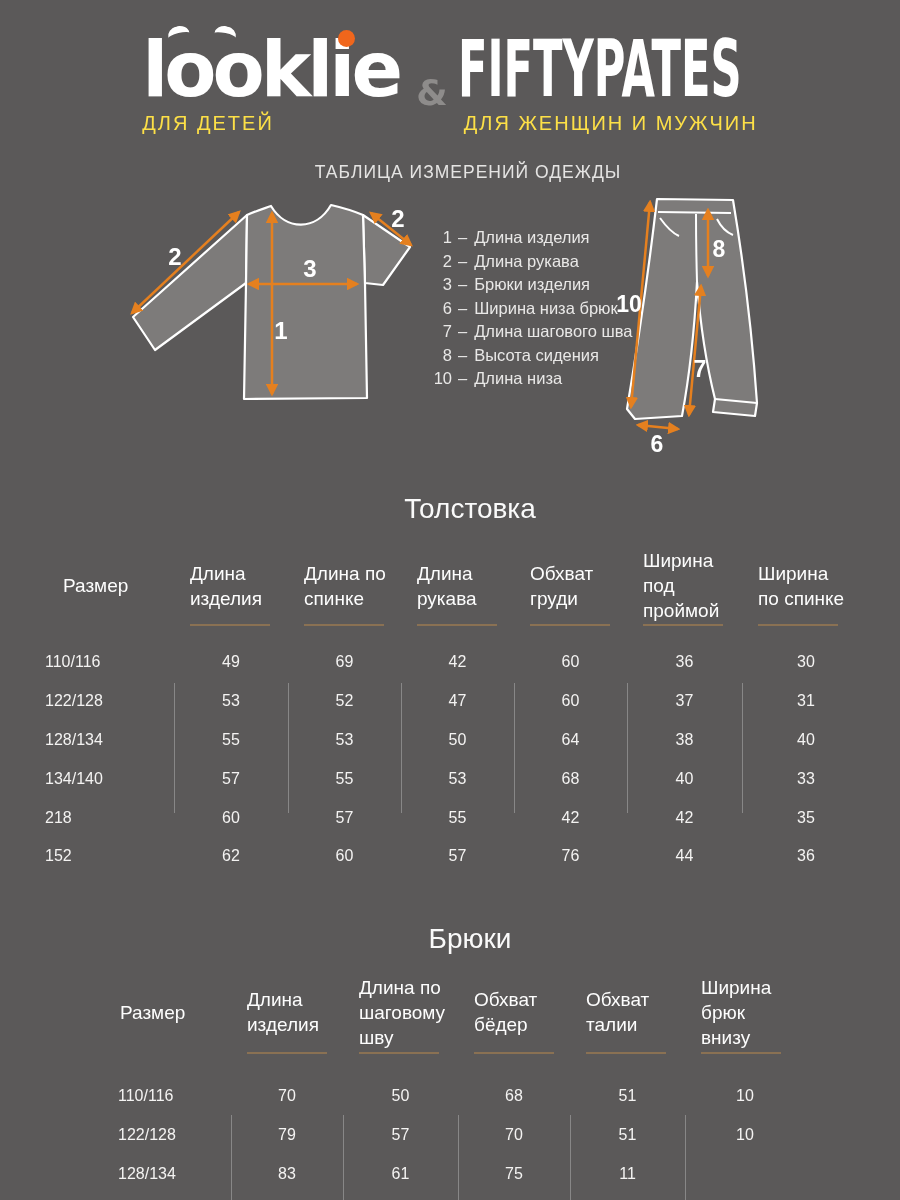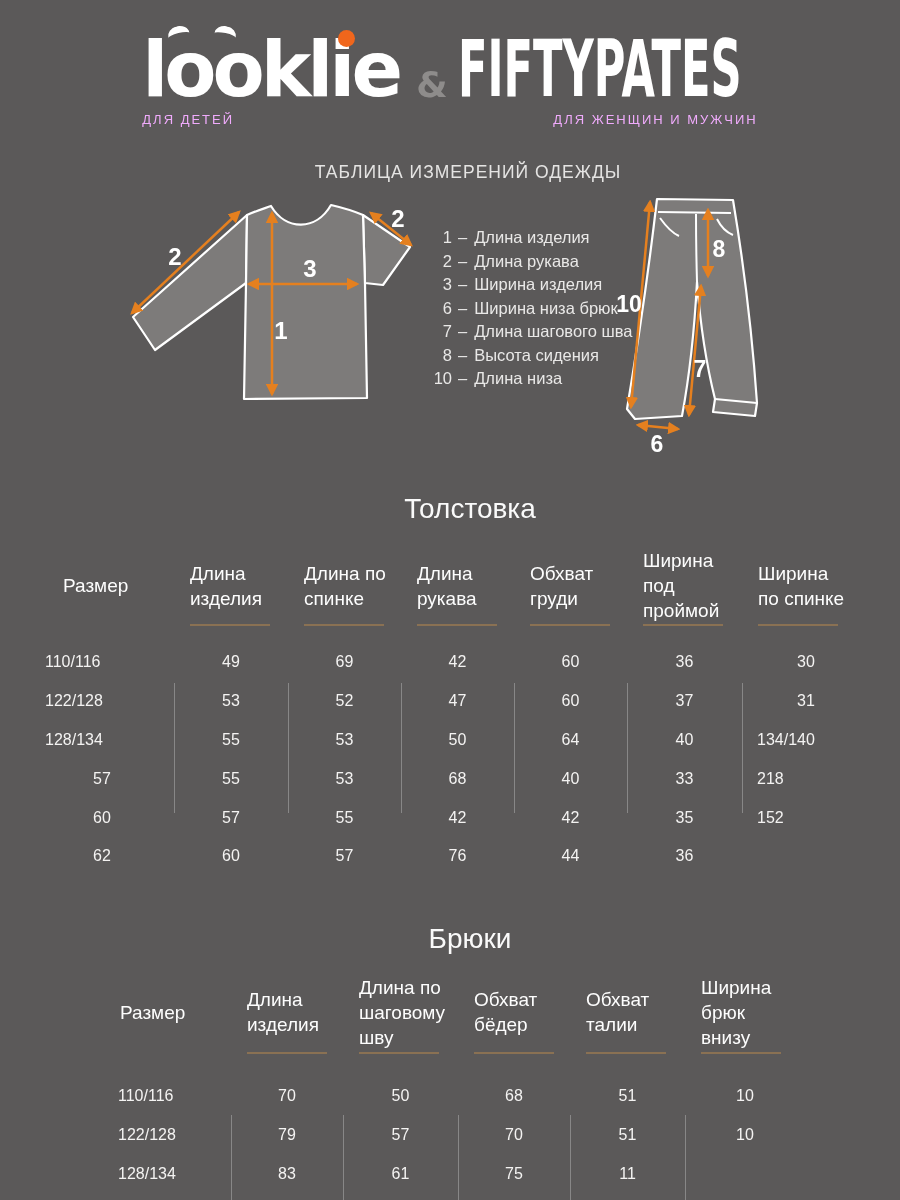--- a/index.html
+++ b/index.html
@@ -25,21 +25,21 @@
     font-family:"DejaVu Sans",sans-serif;font-weight:bold;color:#8e8c8b;
     font-size:36px;line-height:36px;margin:0 10px 24px 12px;
   }
   .brand2wrap{width:300px;}
   .brand2{
     display:inline-block;font-family:"DejaVu Sans",sans-serif;font-weight:bold;color:#ffffff;
     font-size:60px;line-height:60px;letter-spacing:0px;white-space:nowrap;
     transform:scale(0.72,1.30);transform-origin:left bottom;
   }
   .tagline{
-    margin-top:4px;font-size:13px;letter-spacing:2px;color:#f0abfc;white-space:nowrap;
+    margin-top:4px;font-size:20px;letter-spacing:2px;color:#fde047;white-space:nowrap;
   }
   .tagline.right{text-align:right;width:300px;}
   .brand-col.left{width:262px;}
   
   .diagram-title{
     position:absolute;top:162px;left:0;width:936px;text-align:center;
     font-size:17.5px;letter-spacing:1px;color:#e5e4e3;
   }
   .shirt-svg{position:absolute;left:120px;top:187px;}
   .pants-svg{position:absolute;left:600px;top:187px;}
@@ -152,21 +152,21 @@
       <div class="llabel">Длина изделия</div>
     </div>
     <div class="legend-item">
       <div class="lnum">2</div>
       <div class="lsep">–</div>
       <div class="llabel">Длина рукава</div>
     </div>
     <div class="legend-item">
       <div class="lnum">3</div>
       <div class="lsep">–</div>
-      <div class="llabel">Ширина изделия</div>
+      <div class="llabel">Брюки изделия</div>
     </div>
     <div class="legend-item">
       <div class="lnum">6</div>
       <div class="lsep">–</div>
       <div class="llabel">Ширина низа брюк</div>
     </div>
     <div class="legend-item">
       <div class="lnum">7</div>
       <div class="lsep">–</div>
       <div class="llabel">Длина шагового шва</div>
@@ -234,20 +234,21 @@
       <div class="vcell">52</div>
       <div class="vcell">47</div>
       <div class="vcell">60</div>
       <div class="vcell">37</div>
       <div class="vcell">31</div>
       <div class="vcell scell">128/134</div>
       <div class="vcell">55</div>
       <div class="vcell">53</div>
       <div class="vcell">50</div>
       <div class="vcell">64</div>
+      <div class="vcell">38</div>
       <div class="vcell">40</div>
       <div class="vcell scell">134/140</div>
       <div class="vcell">57</div>
       <div class="vcell">55</div>
       <div class="vcell">53</div>
       <div class="vcell">68</div>
       <div class="vcell">40</div>
       <div class="vcell">33</div>
       <div class="vcell scell">218</div>
       <div class="vcell">60</div>

